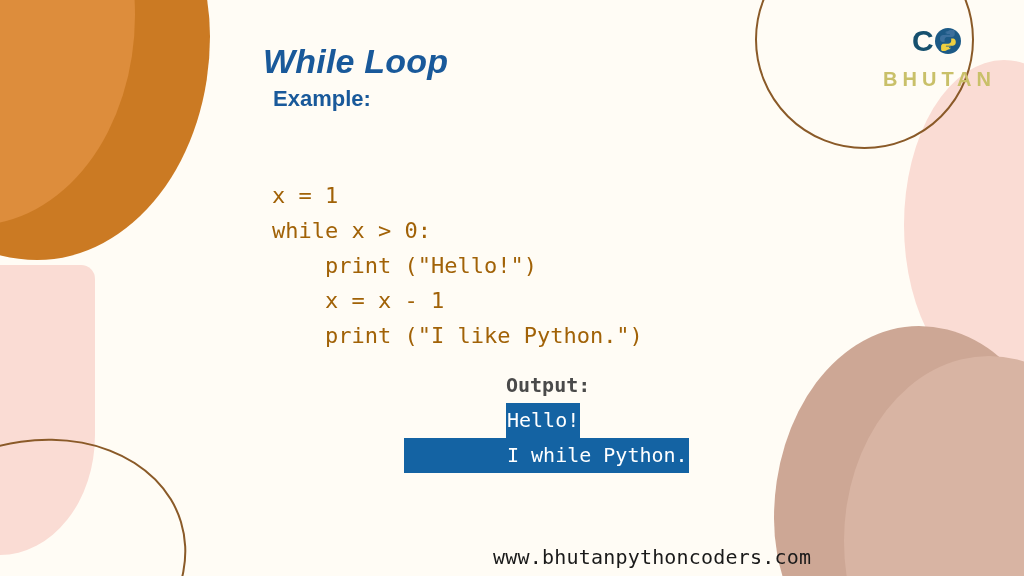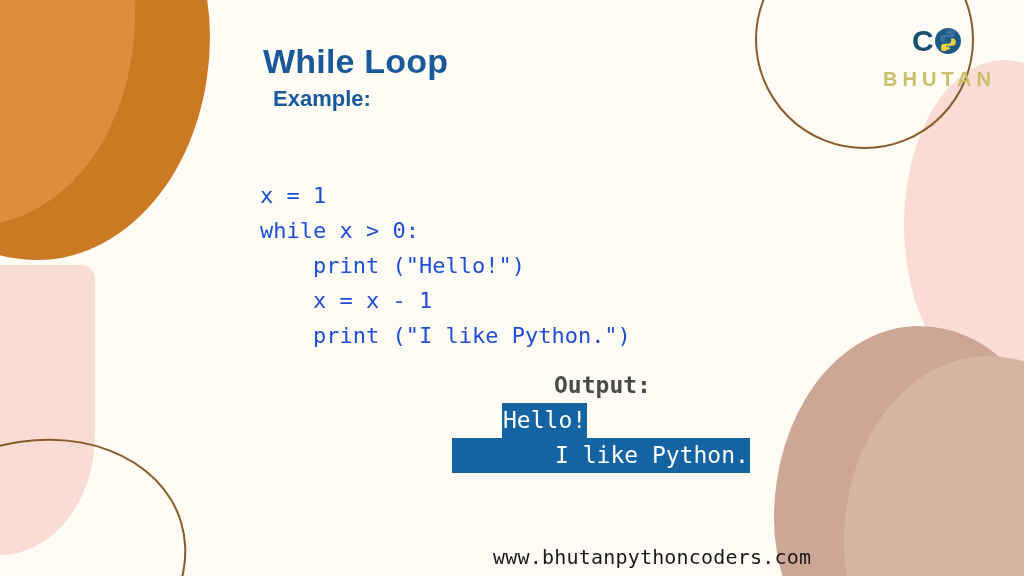--- a/index.html
+++ b/index.html
@@ -148,65 +148,66 @@
   
   .title {
     position: absolute;
     left: 263px;
     top: 42px;
     font-family: "Liberation Sans", sans-serif;
     font-weight: bold;
     font-size: 34px;
     color: #19599a;
     letter-spacing: 0.2px;
+    font-style: italic;
   }
   .subtitle {
     position: absolute;
     left: 263px;
     top: 86px;
     font-family: "Liberation Sans", sans-serif;
     font-weight: bold;
     font-size: 22px;
     color: #19599a;
     margin-left: 10px;
   }
 
   
   .code-block {
     position: absolute;
-    left: 260px;
+    left: 272px;
     top: 156px;
     font-family: "DejaVu Sans Mono", monospace;
     font-size: 22px;
     line-height: 35px;
-    color: #1d4ed8;
+    color: #a16207;
     white-space: pre;
   }
 
   
   .output-area {
     position: absolute;
-    left: 452px;
+    left: 404px;
     top: 368px;
     font-family: "DejaVu Sans Mono", monospace;
-    font-size: 23px;
+    font-size: 20px;
     line-height: 35px;
   }
   .output-label {
     margin-left: 102px;
     font-weight: bold;
     color: #4a4a4a;
     white-space: pre;
   }
   .output-row {
     display: flex;
     align-items: stretch;
     white-space: pre;
   }
-  .out-line-1 { margin-left: 50px; }
+  .out-line-1 { margin-left: 102px; }
   .out-pad {
     width: 102px;
     background: #1463a3;
   }
   .out-text {
     background: #1463a3;
     color: #ffffff;
     padding: 0 1px;
   }
 
@@ -258,19 +259,19 @@
     x = x - 1
     print ("I like Python.")</pre>
 
   <div class="output-area">
     <div class="output-label">Output:</div>
     <div class="output-row">
       <span class="out-text out-line-1">Hello!</span>
     </div>
     <div class="output-row">
       <span class="out-pad"></span>
-      <span class="out-text">I like Python.</span>
+      <span class="out-text">I while Python.</span>
     </div>
   </div>
 
   <div class="footer-url">www.bhutanpythoncoders.com</div>
 
 </div>
 
 </body></html>

